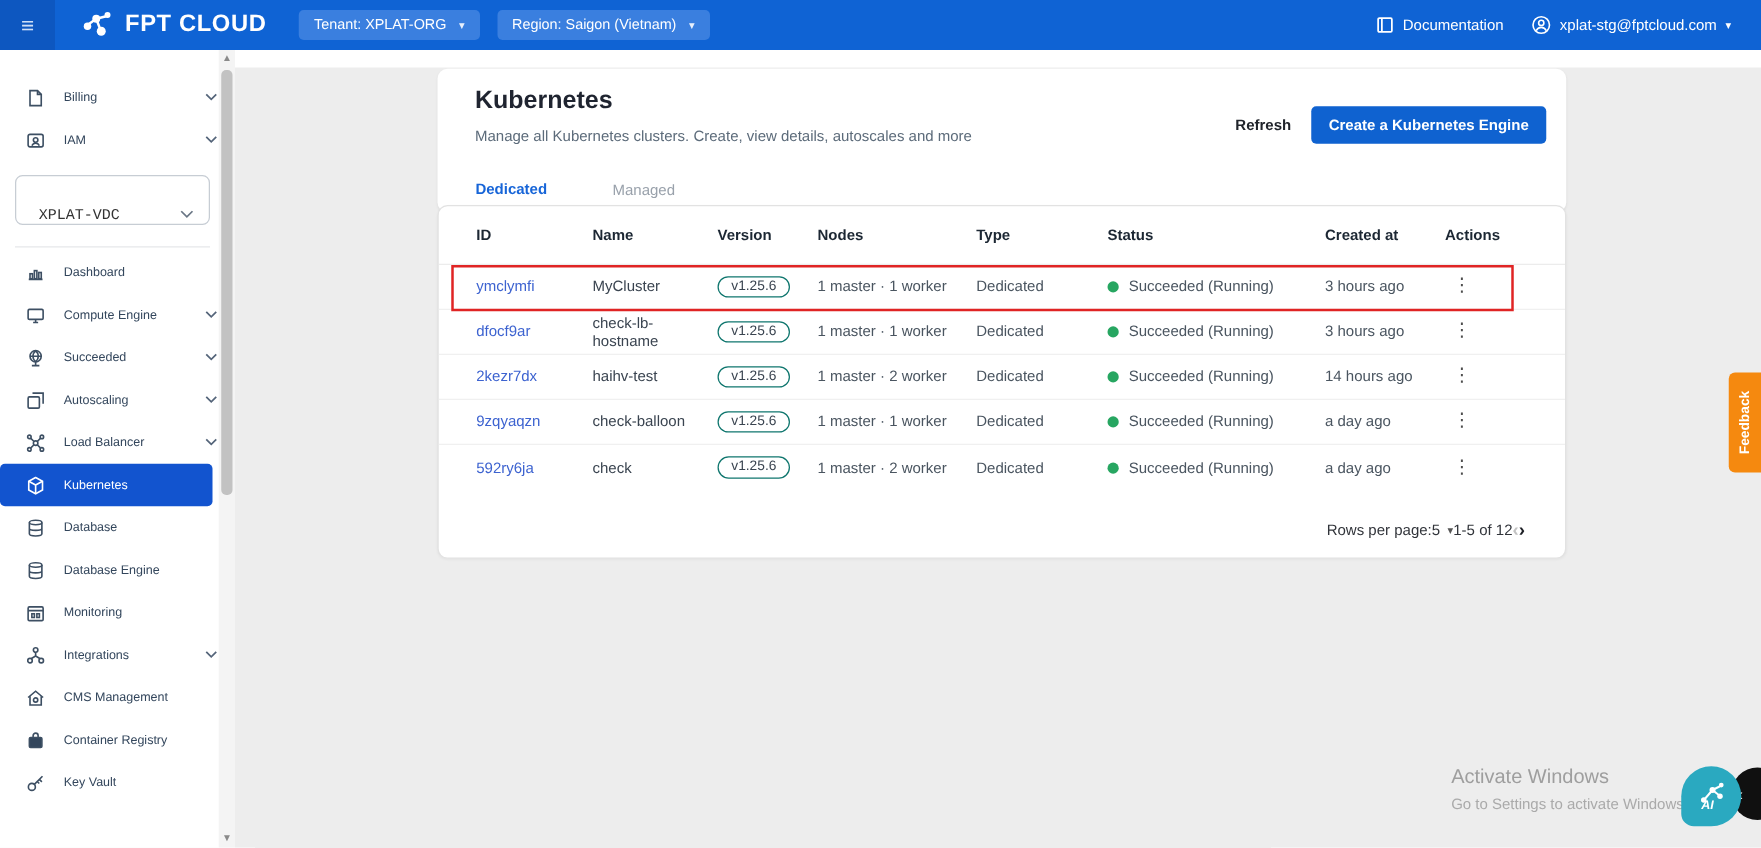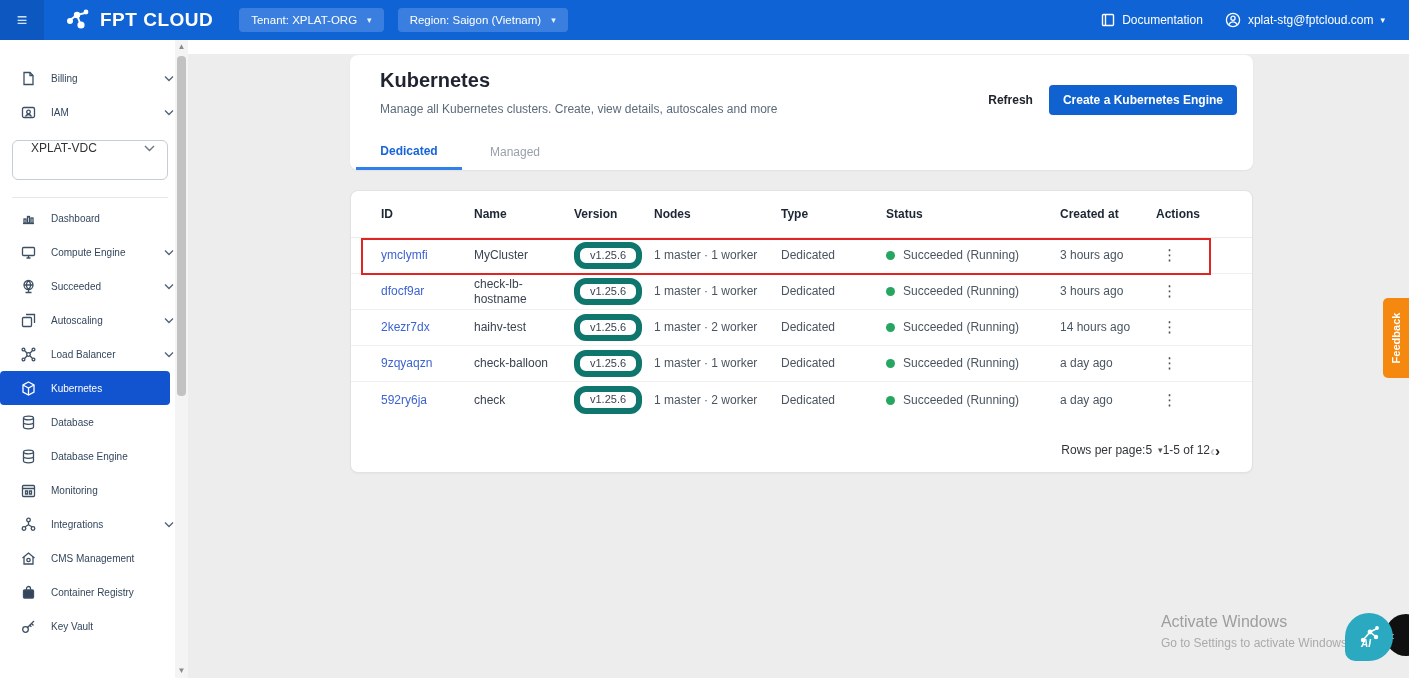--- a/index.html
+++ b/index.html
@@ -19,21 +19,21 @@
   
   .sidebar { position:absolute; left:0; top:40px; width:188px; height:638px; background:#fff; z-index:20; }
   .sb-inner { padding-top:21px; }
   .sb-item { height:34px; display:flex; align-items:center; padding:0 14px 0 20px; color:#33465c; font-size:10px; cursor:pointer; position:relative; }
   .sb-item .ic { width:16px; height:16px; margin-right:15px; flex:0 0 16px; display:flex; align-items:center; justify-content:center; }
   .sb-item .ic svg { stroke:#3d4f63; }
   .sb-item .lbl { flex:1; }
   .sb-item .chev svg { stroke:#55657a; }
   .sb-item.active { background:#1254cf; color:#fff; border-radius:4px; width:170px; }
   .sb-item.active .ic svg { stroke:#fff; }
-  .vdc-select { margin:11px 20px 0 12px; height:40px; border:1px solid #c7cdd4; border-radius:6px; display:flex; align-items:flex-start; padding:0 12px 0 18px; font-size:12px; color:#333; cursor:pointer; }
+  .vdc-select { margin:11px 20px 0 12px; height:40px; border:1px solid #c7cdd4; border-radius:6px; display:flex; align-items:flex-end; padding:0 12px 0 18px; font-size:12px; color:#333; cursor:pointer;font-family:Liberation Mono, monospace; }
   .vdc-select .lbl { flex:1; }
   .sb-divider { height:1px; background:#e6e8ea; margin:17px 20px 3px 12px; }
   
   .sb-scroll { position:absolute; right:0; top:0; width:13px; height:638px; background:#f4f4f4; }
   .sb-scroll .arrow { position:absolute; left:0; width:13px; height:14px; color:#8a8a8a; font-size:8px; text-align:center; line-height:14px; }
   .sb-scroll .thumb { position:absolute; left:2px; top:16px; width:9px; height:340px; background:#c2c2c2; border-radius:4px; }
 
   
   .main { position:absolute; left:188px; top:40px; width:1221px; height:638px; background:#ededed; }
   .main::before { content:""; position:absolute; left:0; top:0; width:100%; height:14px; background:#fff; }
@@ -43,29 +43,29 @@
   .page-sub { position:absolute; left:30px; top:47px; font-size:12px; color:#5c6b7a; }
   .panel-actions { position:absolute; right:16px; top:30px; display:flex; align-items:center; gap:16px; }
   .btn-refresh { font-size:12px; font-weight:bold; color:#20242b; background:none; border:none; cursor:pointer; font-family:inherit; }
   .btn-create { font-size:12px; font-weight:bold; color:#fff; background:#0f62d0; border:none; border-radius:4px; padding:8px 14px; cursor:pointer; font-family:inherit; }
   .tabs { position:absolute; left:6px; bottom:0; display:flex; }
   .tab { width:106px; height:36px; display:flex; align-items:center; justify-content:center; font-size:12px; font-weight:bold; cursor:pointer; }
   .tab.active { color:#1765d8; border-bottom:3px solid #2f80ed; }
   .tab.inactive { color:#99a1ab; font-weight:normal; }
 
   
-  .card { position:absolute; left:162px; top:150px; width:903px; height:283px; background:#fff; border:1px solid #e2e2e2; border-radius:8px; box-shadow:0 1px 2px rgba(0,0,0,.04); }
+  .card { position:absolute; left:162px; top:124px; width:903px; height:283px; background:#fff; border:1px solid #e2e2e2; border-radius:8px; box-shadow:0 1px 2px rgba(0,0,0,.04); }
   .tgrid { display:grid; grid-template-columns:93px 100px 80px 127px 105px 174px 96px 1fr; padding:0 20px 0 30px; align-items:center; }
   .thead { height:47px; border-bottom:1px solid #ececec; }
   .thead .th { font-size:12px; font-weight:bold; color:#1c2733; }
   .trow { height:36px; border-bottom:1px solid #f0f0f0; }
   .td { font-size:12px; color:#4a5560; line-height:1.25; padding-right:8px; }
   .td.id a { color:#3d63d0; text-decoration:none; cursor:pointer; }
   .td.name { color:#3a4450; }
-  .pill { display:inline-block; border:6px solid #0f766e; border-radius:12px; padding:1px 10px; font-size:11px; color:#3a4450; background:#fff; }
+  .pill { display:inline-block; border:1px solid #0f766e; border-radius:12px; padding:1px 10px; font-size:11px; color:#3a4450; background:#fff; }
   .status { display:flex; align-items:center; gap:8px; }
   .dot { width:9px; height:9px; border-radius:50%; background:#27a661; flex:0 0 9px; }
   .kebab { color:#4d4d4d; font-size:15px; cursor:pointer; padding:0 6px; }
   .highlight-box { position:absolute; left:10px; top:47px; width:850px; height:37px; border:2px solid #e02424; pointer-events:none; z-index:5; }
   .pagination { position:absolute; right:0; bottom:0; height:44px; display:flex; align-items:center; padding-right:32px; font-size:12px; color:#31343a; }
   .rpp-value { display:flex; align-items:center; gap:6px; cursor:pointer; }
   .rpp-value .tri { font-size:9px; color:#555; }
   .pg-prev { color:#c3c3c3; font-size:15px; font-weight:bold; cursor:default; }
   .pg-next { color:#1c1e24; font-size:15px; font-weight:bold; cursor:pointer; }
 

